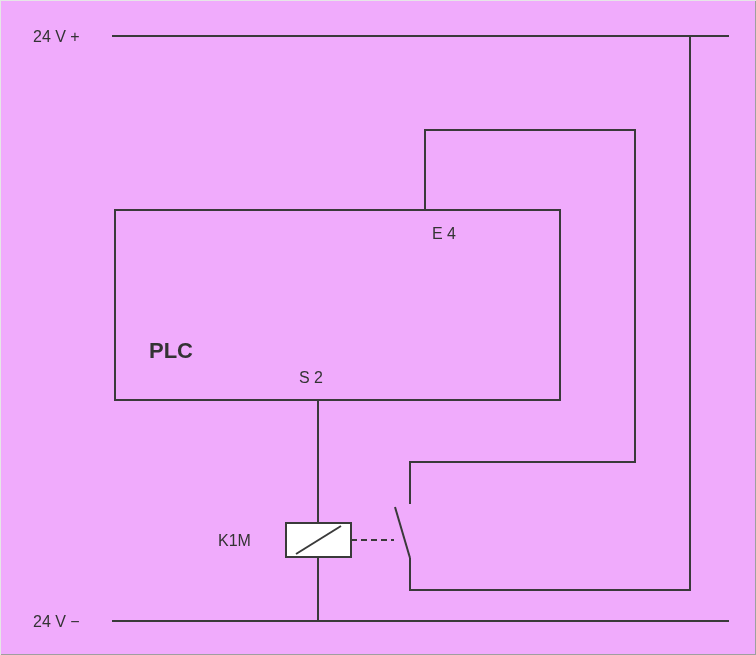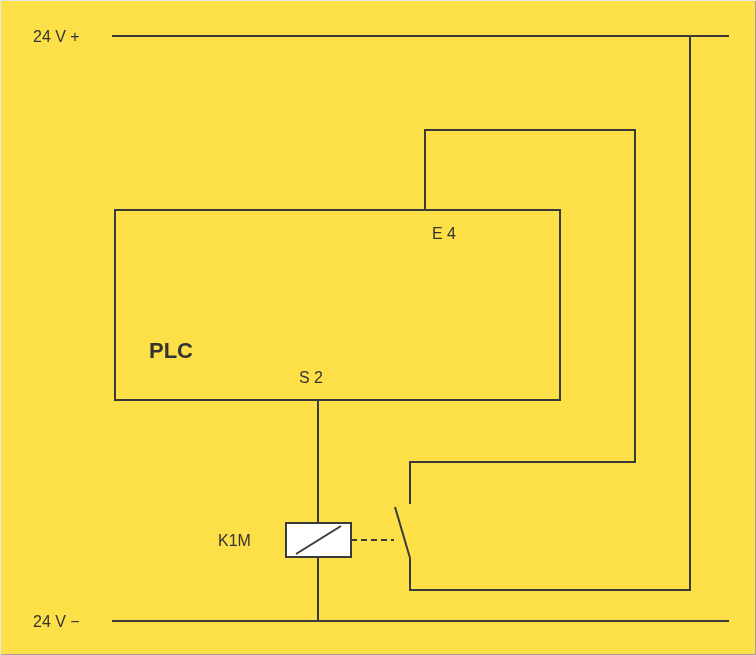--- a/index.html
+++ b/index.html
@@ -5,21 +5,21 @@
   html, body {
     margin: 0;
     padding: 0;
     background: #c9c9c9;
     font-family: "Liberation Sans", sans-serif;
   }
   .stage {
     position: relative;
     width: 756px;
     height: 655px;
-    background: #fde047;
+    background: #f0abfc;
     box-shadow: inset 1px 1px 0 #e6e6e6, inset -1px -1px 0 #9f9f9f;
     overflow: hidden;
   }
   svg { display: block; }
   .wire {
     fill: none;
     stroke: #3a3a3a;
     stroke-width: 2;
     stroke-linecap: butt;
   }

